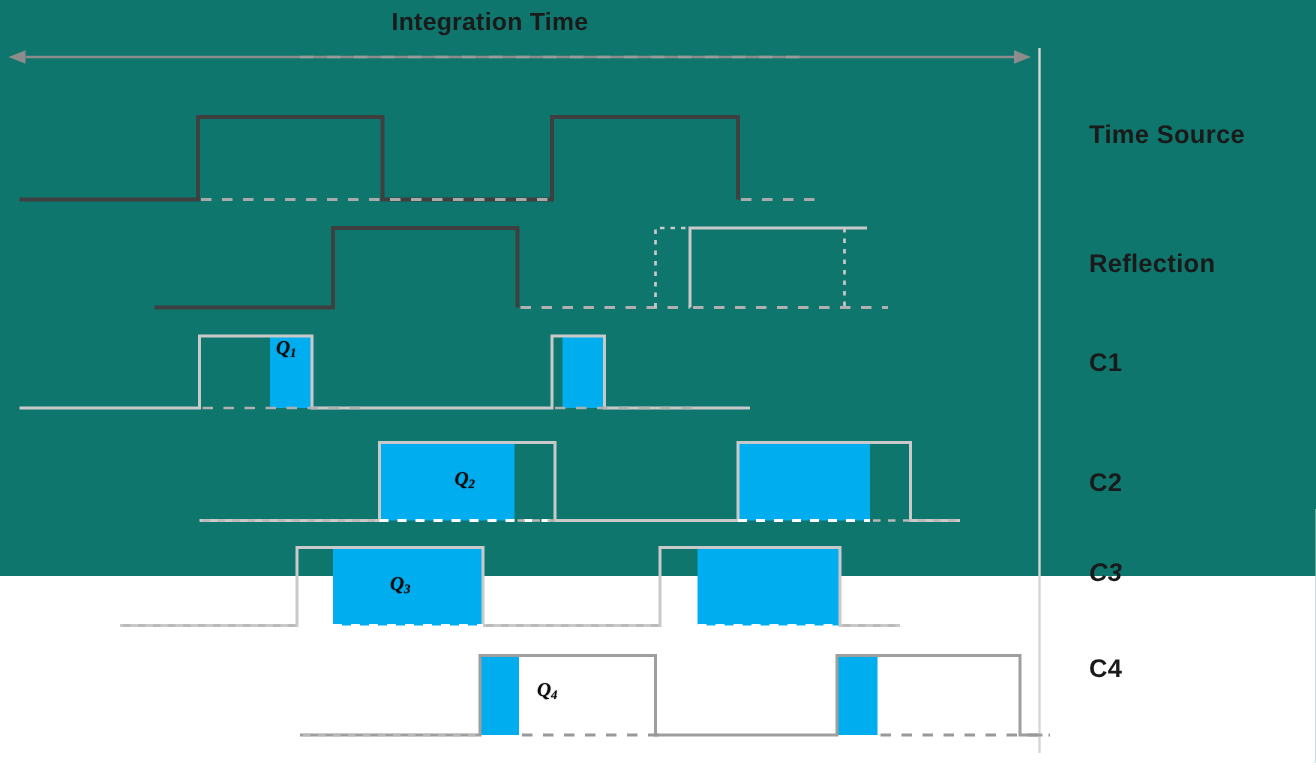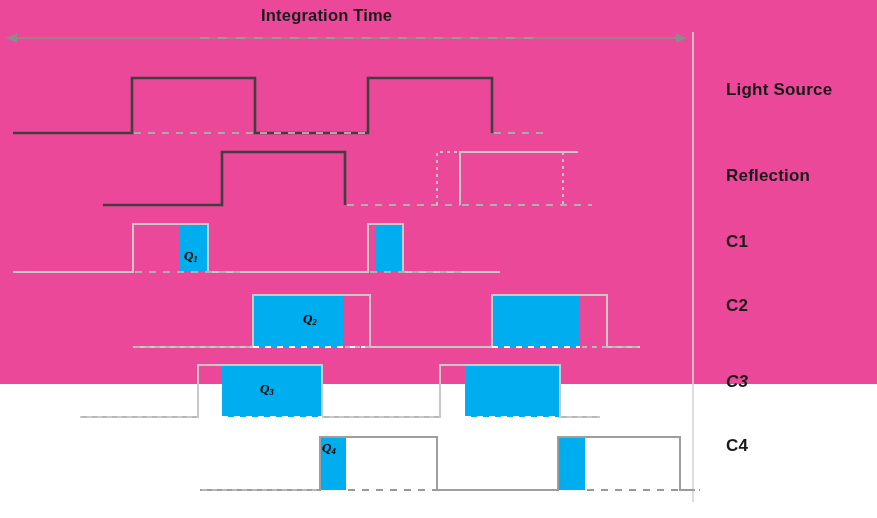--- a/index.html
+++ b/index.html
@@ -11,21 +11,21 @@
     width: 877px;
     height: 518px;
     font-family: "Liberation Sans", sans-serif;
     overflow: hidden;
     position: relative;
   }
   #diagram-root {
     position: relative;
     width: 877px;
     height: 384px;
-    background: #ec4899;
+    background: #0f766e;
     text-align: right;
   }
   #tof-svg {
     position: absolute;
     left: 0;
     top: 0;
     width: 877px;
     height: 518px;
     display: block;
   }
@@ -136,33 +136,33 @@
       <rect x="558" y="437" width="27" height="53" fill="#00AEEF"></rect>
       <path d="M200,490 L320,490 L320,437 L437,437 L437,490 L558,490 L558,437 L680,437 L680,490 L695,490" fill="none" stroke="#9e9e9e" stroke-width="2" stroke-linejoin="miter"></path>
       <line x1="202" y1="490" x2="320" y2="490" stroke="#b8b8b8" stroke-width="1.8" stroke-dasharray="5 5"></line>
       <line x1="348" y1="490" x2="440" y2="490" stroke="#999999" stroke-width="2" stroke-dasharray="7 7"></line>
       <line x1="587" y1="490" x2="700" y2="490" stroke="#999999" stroke-width="2" stroke-dasharray="7 7"></line>
     </g>
   </svg>
 
   <div class="title-label" style="left:261px; top:6px;">Integration Time</div>
 
-  <div class="row-label" style="left:726px; top:80px;">Light Source</div>
+  <div class="row-label" style="left:726px; top:80px;">Time Source</div>
   <div class="row-label" style="left:726px; top:166px;">Reflection</div>
   <div class="row-label" style="left:726px; top:232px;">C1</div>
-  <div class="row-label" style="left:726px; top:296px;">C2</div>
+  <div class="row-label" style="left:726px; top:312px;">C2</div>
   <div class="row-label" style="left:726px; top:372px;font-style:italic;">C3</div>
   <div class="row-label" style="left:726px; top:436px;">C4</div>
 
-  <div class="q-label" style="left:184px; top:248px;">
+  <div class="q-label" style="left:184px; top:224px;">
     <span>Q</span><sub>1</sub>
   </div>
   <div class="q-label" style="left:286px; top:311px;margin-left:17px;">
     <span>Q</span><sub>2</sub>
   </div>
   <div class="q-label" style="left:260px; top:381px;">
     <span>Q</span><sub>3</sub>
   </div>
-  <div class="q-label" style="left:322px; top:440px;">
+  <div class="q-label" style="left:322px; top:452px;padding-left:36px;">
     <span>Q</span><sub>4</sub>
   </div>
 
 </div>
 
 </body></html>

